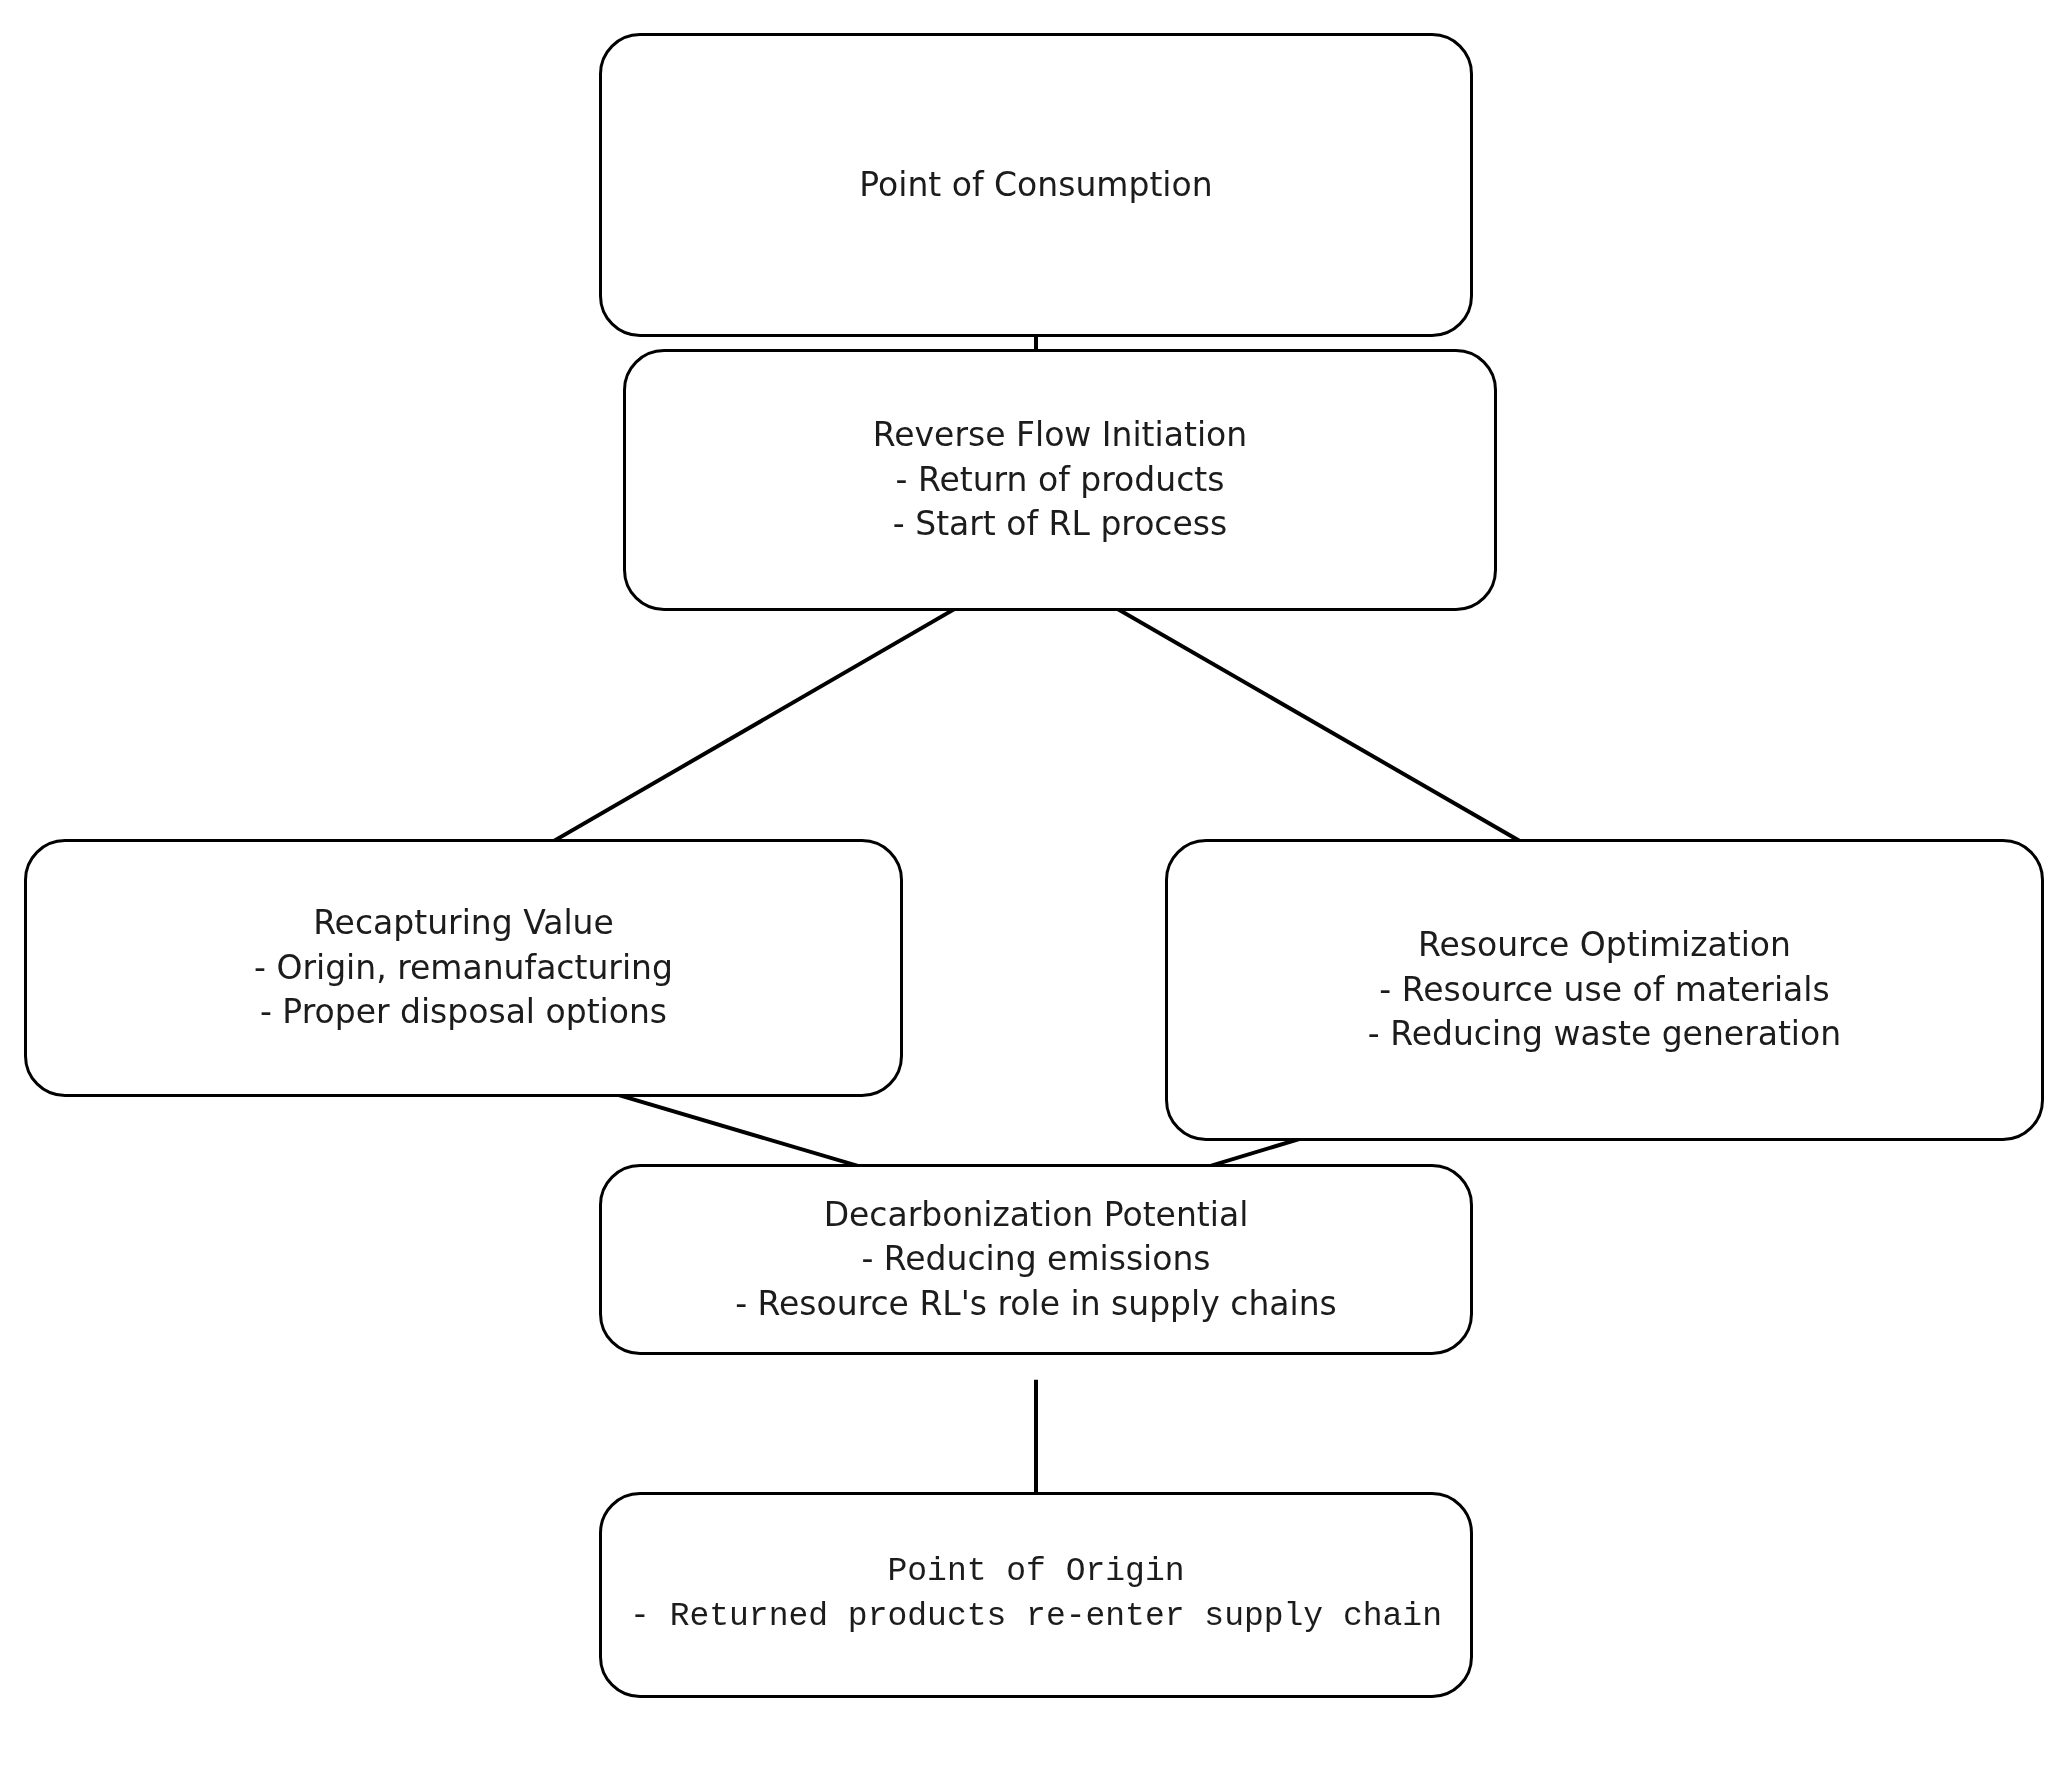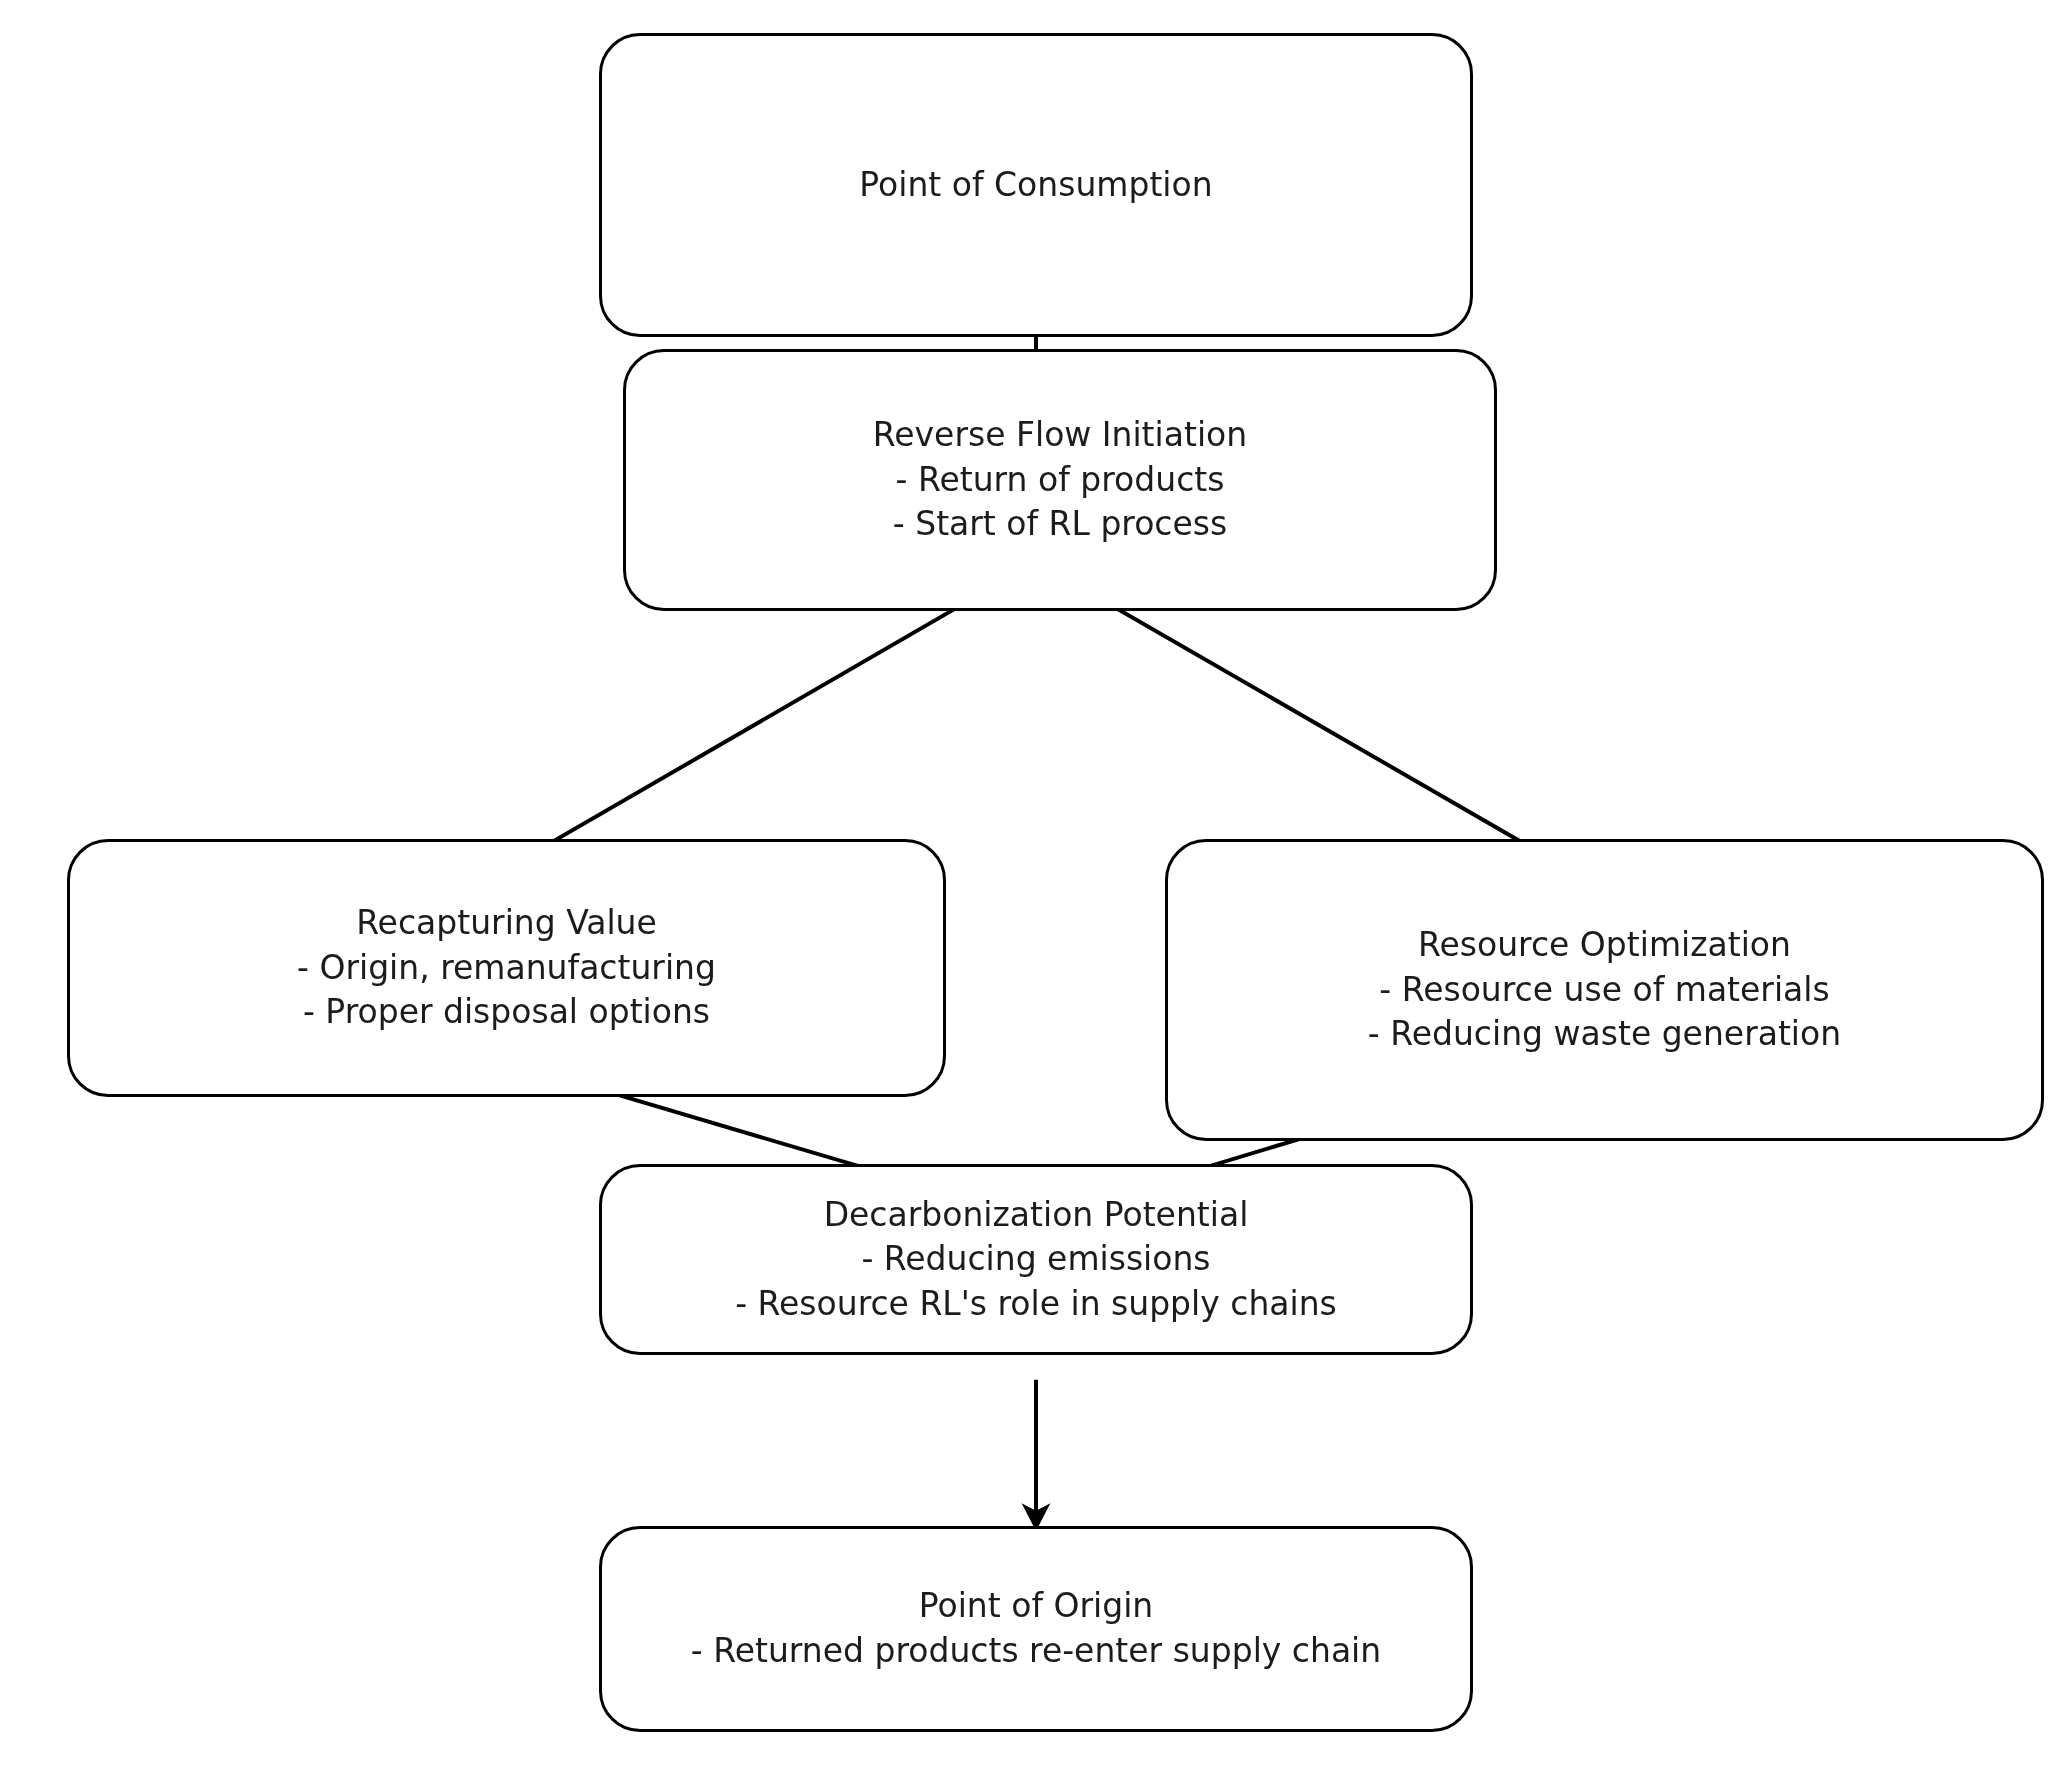--- a/index.html
+++ b/index.html
@@ -38,24 +38,24 @@
     font-size: 33px;
     line-height: 1.35;
     padding: 13.3px 27px;
   }
   .node .line {
     white-space: nowrap;
   }
   
   #node-0 { left: 599px;  top: 33px;   width: 874px; height: 304px; gap: 30px; }
   #node-1 { left: 599px;  top: 349px;  width: 874px; height: 262px; margin-left: 24px; }
-  #node-2 { left: 24px;   top: 839px; width: 879px; height: 258px; margin-left: 43px; }
+  #node-2 { left: 24px;   top: 839px; width: 879px; height: 258px; }
   #node-3 { left: 1165px; top: 839px; width: 879px; height: 302px; }
   #node-4 { left: 599px;  top: 1164px; width: 874px; height: 191px; }
-  #node-5 { left: 599px;  top: 1526px; width: 874px; height: 206px; }
+  #node-5 { left: 599px;  top: 1492px; width: 874px; height: 206px; font-family: Liberation Mono, monospace; }
 </style>
 </head>
 <body>
 
 <div class="canvas">
 
   <svg class="edges-layer" viewBox="0 0 3103 2667" xmlns="http://www.w3.org/2000/svg">
     <defs>
       <marker id="arrowhead" viewBox="0 0 8 8" refX="6.6" refY="4" markerWidth="8" markerHeight="8" orient="auto" markerUnits="strokeWidth">
         <path d="M0,0.4 L7,4 L0,7.6 L1.9,4 Z" fill="#000000"></path>

